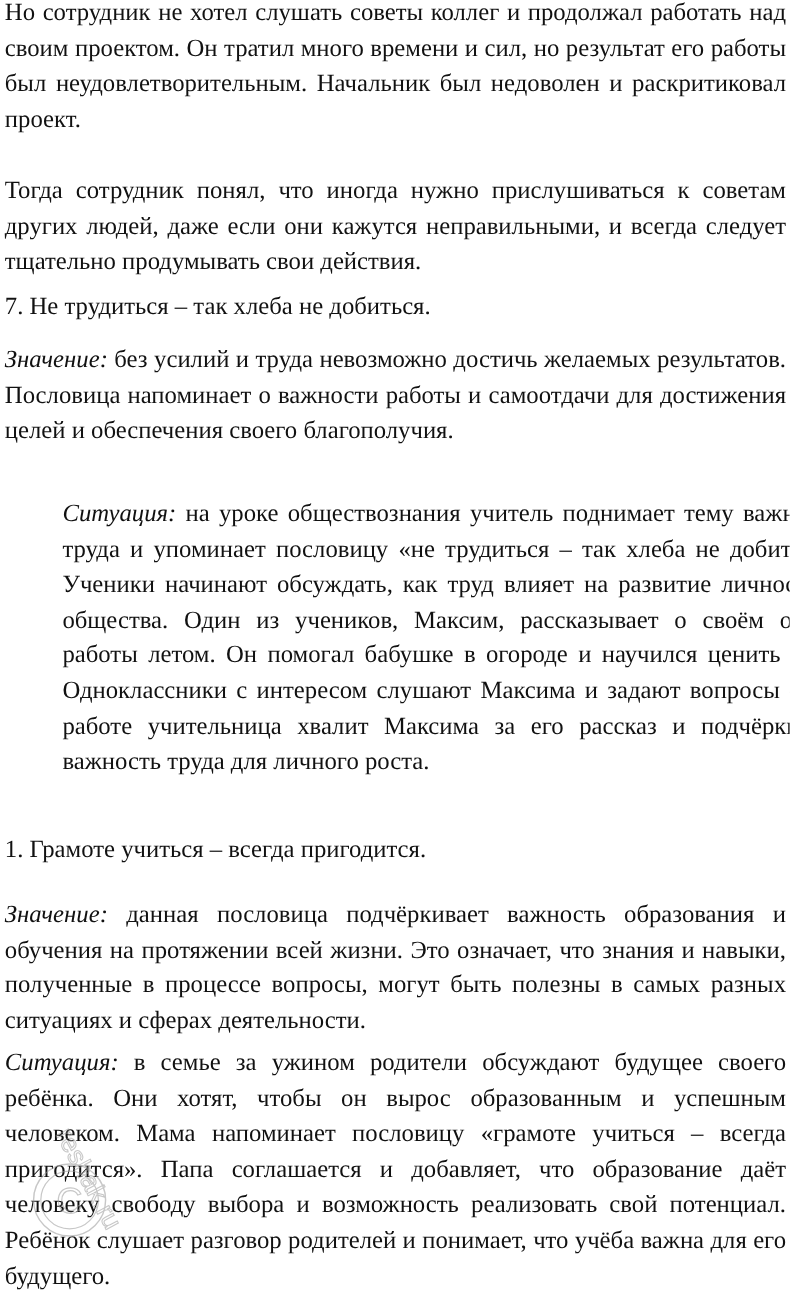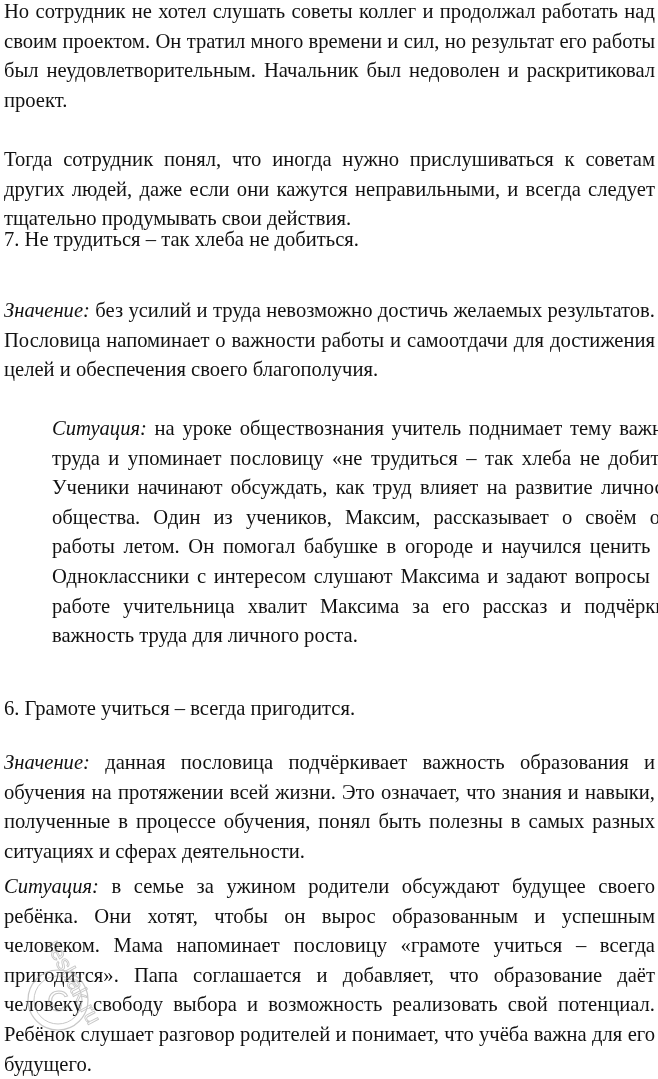--- a/index.html
+++ b/index.html
@@ -50,38 +50,38 @@
 <div class="page">
 
   <p class="para" style="top:-3px;">
     <span>Но сотрудник не хотел слушать советы коллег и продолжал работать над своим проектом. Он тратил много времени и сил, но результат его работы был неудовлетворительным. Начальник был недоволен и раскритиковал проект.</span>
   </p>
 
   <p class="para" style="top:125px;margin-top:20px;">
     <span>Тогда сотрудник понял, что иногда нужно прислушиваться к советам других людей, даже если они кажутся неправильными, и всегда следует тщательно продумывать свои действия.</span>
   </p>
 
-  <p class="para" style="top:225px;">
+  <p class="para" style="top:242px;">
     <span>7. Не трудиться – так хлеба не добиться.</span>
   </p>
 
-  <p class="para" style="top:296px;">
+  <p class="para" style="top:286px;">
     <span class="label">Значение:</span><span> без усилий и труда невозможно достичь желаемых результатов. Пословица напоминает о важности работы и самоотдачи для достижения целей и обеспечения своего благополучия.</span>
   </p>
 
   <p class="para" style="top:414px;margin-left:48px;">
     <span class="label">Ситуация:</span><span> на уроке обществознания учитель поднимает тему важности труда и упоминает пословицу «не трудиться – так хлеба не добиться». Ученики начинают обсуждать, как труд влияет на развитие личности и общества. Один из учеников, Максим, рассказывает о своём опыте работы летом. Он помогал бабушке в огороде и научился ценить труд. Одноклассники с интересом слушают Максима и задают вопросы о его работе учительница хвалит Максима за его рассказ и подчёркивает важность труда для личного роста.</span>
   </p>
 
   <p class="para" style="top:694px;">
-    <span>6. Грамоте учиться – всегда пригодится.</span>
+    <span>1. Грамоте учиться – всегда пригодится.</span>
   </p>
 
   <p class="para" style="top:748px;">
-    <span class="label">Значение:</span><span> данная пословица подчёркивает важность образования и обучения на протяжении всей жизни. Это означает, что знания и навыки, полученные в процессе обучения, понял быть полезны в самых разных ситуациях и сферах деятельности.</span>
+    <span class="label">Значение:</span><span> данная пословица подчёркивает важность образования и обучения на протяжении всей жизни. Это означает, что знания и навыки, полученные в процессе вопросы, могут быть полезны в самых разных ситуациях и сферах деятельности.</span>
   </p>
 
   <p class="para" style="top:872px;">
     <span class="label">Ситуация:</span><span> в семье за ужином родители обсуждают будущее своего ребёнка. Они хотят, чтобы он вырос образованным и успешным человеком. Мама напоминает пословицу «грамоте учиться – всегда пригодится». Папа соглашается и добавляет, что образование даёт человеку свободу выбора и возможность реализовать свой потенциал. Ребёнок слушает разговор родителей и понимает, что учёба важна для его будущего.</span>
   </p>
 
 </div>
 
 <div class="watermark">
   <svg width="110" height="150" viewBox="0 0 110 150">

